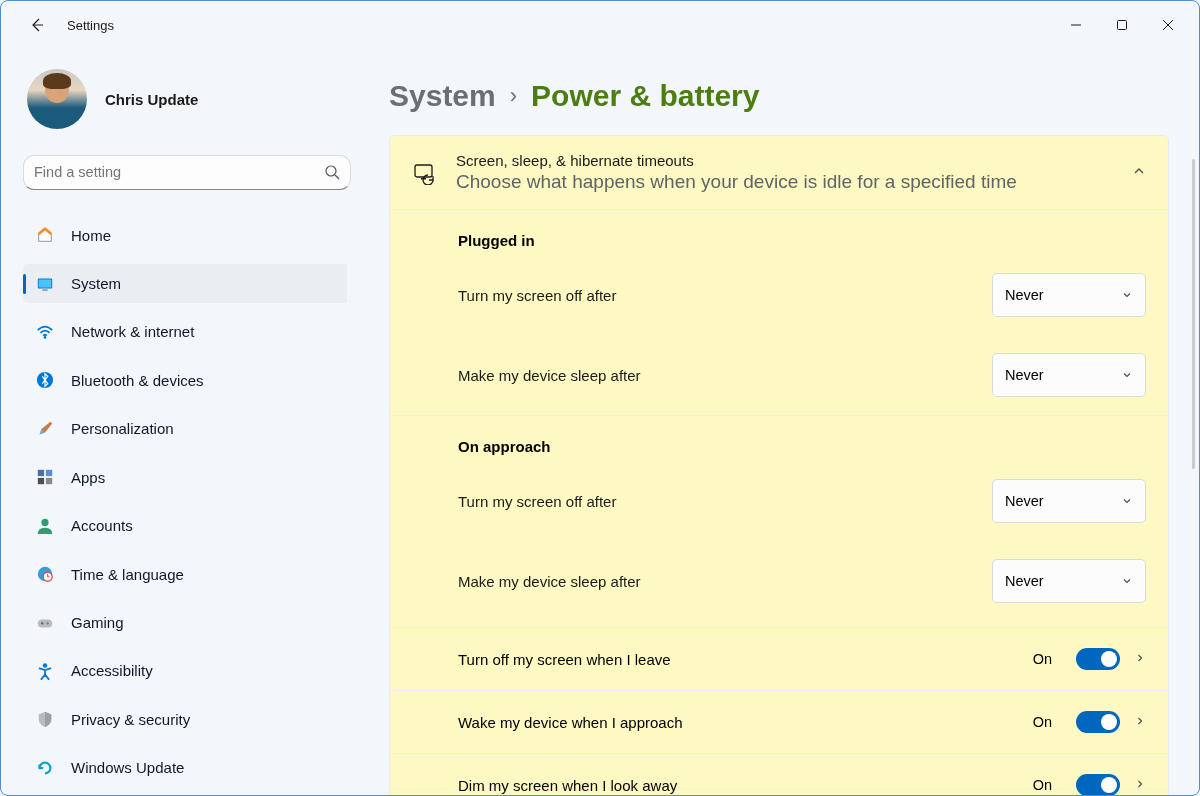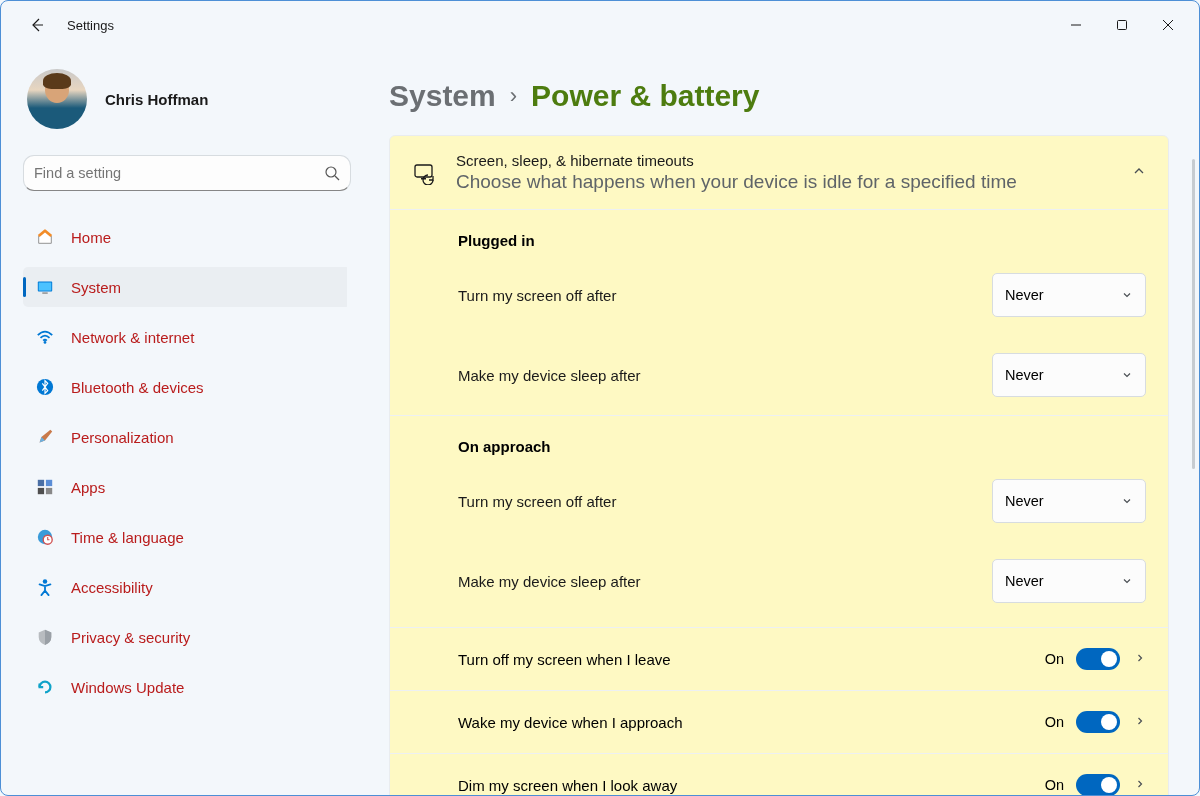--- a/index.html
+++ b/index.html
@@ -87,21 +87,21 @@
   .nav {
     display: flex; flex-direction: column; gap: 2px;
     overflow-y: hidden;
   }
   .nav-item {
     display:flex; align-items:center; gap:16px;
     height:40px;
     padding: 0 12px;
     border-radius: 5px;
     font-size:15px;
-    color:#b91c1c;
+    color:#0f172a;
     cursor:pointer;
     position:relative;
     width: 328px;
     margin-bottom: 8px;
   }
   .nav-item.active {
     background:#eaeef2;
   }
   .nav-item.active::before {
     content:""; position:absolute; left:0px; top:10px; width:3px; height:20px; background:#0067c0; border-radius:2px;
@@ -159,21 +159,21 @@
   }
   .divider { height:1px; background:#edf0f3; }
   .toggle-row {
     display:flex; align-items:center;
     padding: 20px 22px 20px 68px;
     border-top:1px solid #edf0f3;
     cursor:pointer;
   }
   .toggle-row:first-of-type { border-top:1px solid #edf0f3;}
   .toggle-label { flex:1; font-size:15px; }
-  .toggle-state { font-size:14.5px; margin-right:12px; }
+  .toggle-state { font-size:14.5px; margin-right:24px; }
   .switch {
     width:44px; height:22px; border-radius:11px;
     background:#0067c0;
     position:relative;
     margin-right: 14px;
   }
   .switch::after {
     content:""; position:absolute; right:3px; top:3px;
     width:16px; height:16px; border-radius:50%; background:#fff;
   }
@@ -211,21 +211,21 @@
         </svg>
     </div>
   </div>
 </div>
 
 <div class="content">
 
   <div class="sidebar">
     <div class="profile">
       <div class="avatar"></div>
-      <div class="profile-name">Chris Hoffman</div>
+      <div class="profile-name">Chris Update</div>
     </div>
 
     <div class="search-box">
       <input type="text" placeholder="Find a setting" style="">
       <svg width="16" height="16" viewBox="0 0 16 16">
           <circle cx="7" cy="7" r="5" fill="none" stroke="#555" stroke-width="1.2"></circle>
           <line x1="11" y1="11" x2="15" y2="15" stroke="#555" stroke-width="1.2"></line>
         </svg>
     </div>
 
@@ -285,26 +285,45 @@
               <rect x="11" y="2" width="7" height="7" fill="#5a8dd6"></rect>
               <rect x="2" y="11" width="7" height="7" fill="#4f4f4f"></rect>
               <rect x="11" y="11" width="7" height="7" fill="#888"></rect>
             </svg>
           </span>
         <span>Apps</span>
       </div>
       <div class="nav-item">
         <span class="nav-icon">
             <svg width="18" height="18" viewBox="0 0 20 20">
+              <circle cx="10" cy="6" r="4" fill="#2e9e6f"></circle>
+              <path d="M2 19 Q2 12 10 12 Q18 12 18 19 Z" fill="#2e9e6f"></path>
+            </svg>
+          </span>
+        <span>Accounts</span>
+      </div>
+      <div class="nav-item">
+        <span class="nav-icon">
+            <svg width="18" height="18" viewBox="0 0 20 20">
               <circle cx="10" cy="10" r="8" fill="#3a9bd9"></circle>
               <circle cx="13" cy="13" r="5" fill="#fff" stroke="#d05050" stroke-width="1.5"></circle>
               <path d="M13 10 V13 H15" stroke="#d05050" stroke-width="1.2" fill="none"></path>
             </svg>
           </span>
         <span>Time &amp; language</span>
+      </div>
+      <div class="nav-item">
+        <span class="nav-icon">
+            <svg width="18" height="18" viewBox="0 0 20 20">
+              <rect x="2" y="6" width="16" height="9" rx="4.5" fill="#b8bcc0"></rect>
+              <circle cx="7" cy="10.5" r="1.2" fill="#555"></circle>
+              <circle cx="13" cy="10.5" r="1.2" fill="#d05050"></circle>
+            </svg>
+          </span>
+        <span>Gaming</span>
       </div>
       <div class="nav-item">
         <span class="nav-icon">
             <svg width="18" height="18" viewBox="0 0 20 20">
               <circle cx="10" cy="4" r="2.5" fill="#0078d4"></circle>
               <path d="M4 7 L10 9 L16 7 M10 9 V14 M10 14 L6 19 M10 14 L14 19" stroke="#0078d4" stroke-width="2" fill="none" stroke-linecap="round"></path>
             </svg>
           </span>
         <span>Accessibility</span>
       </div>

